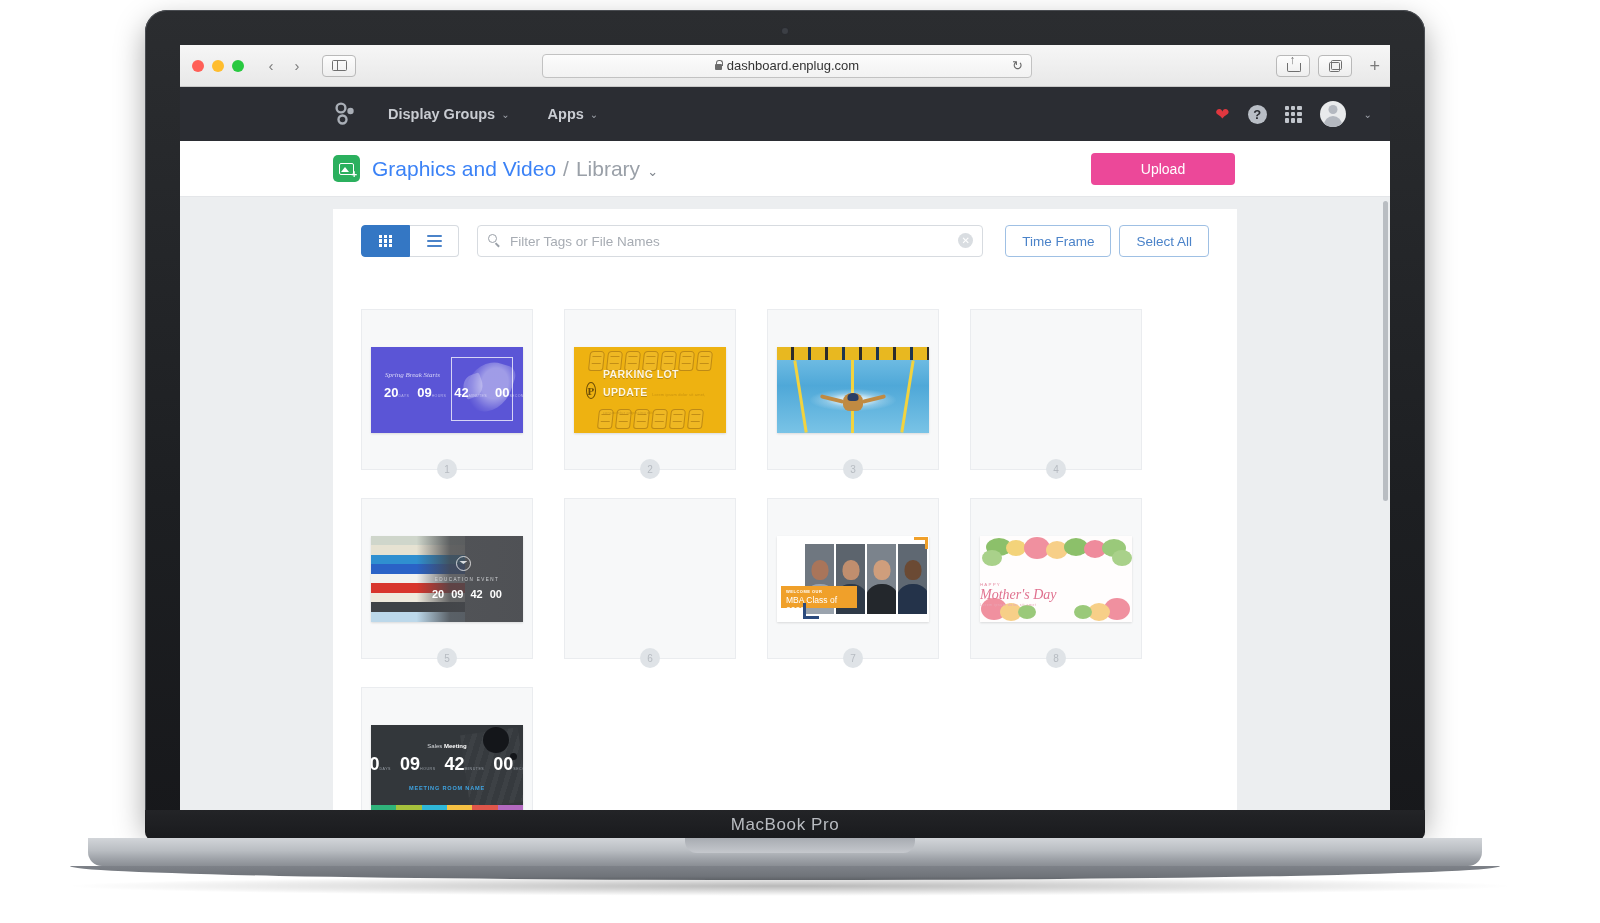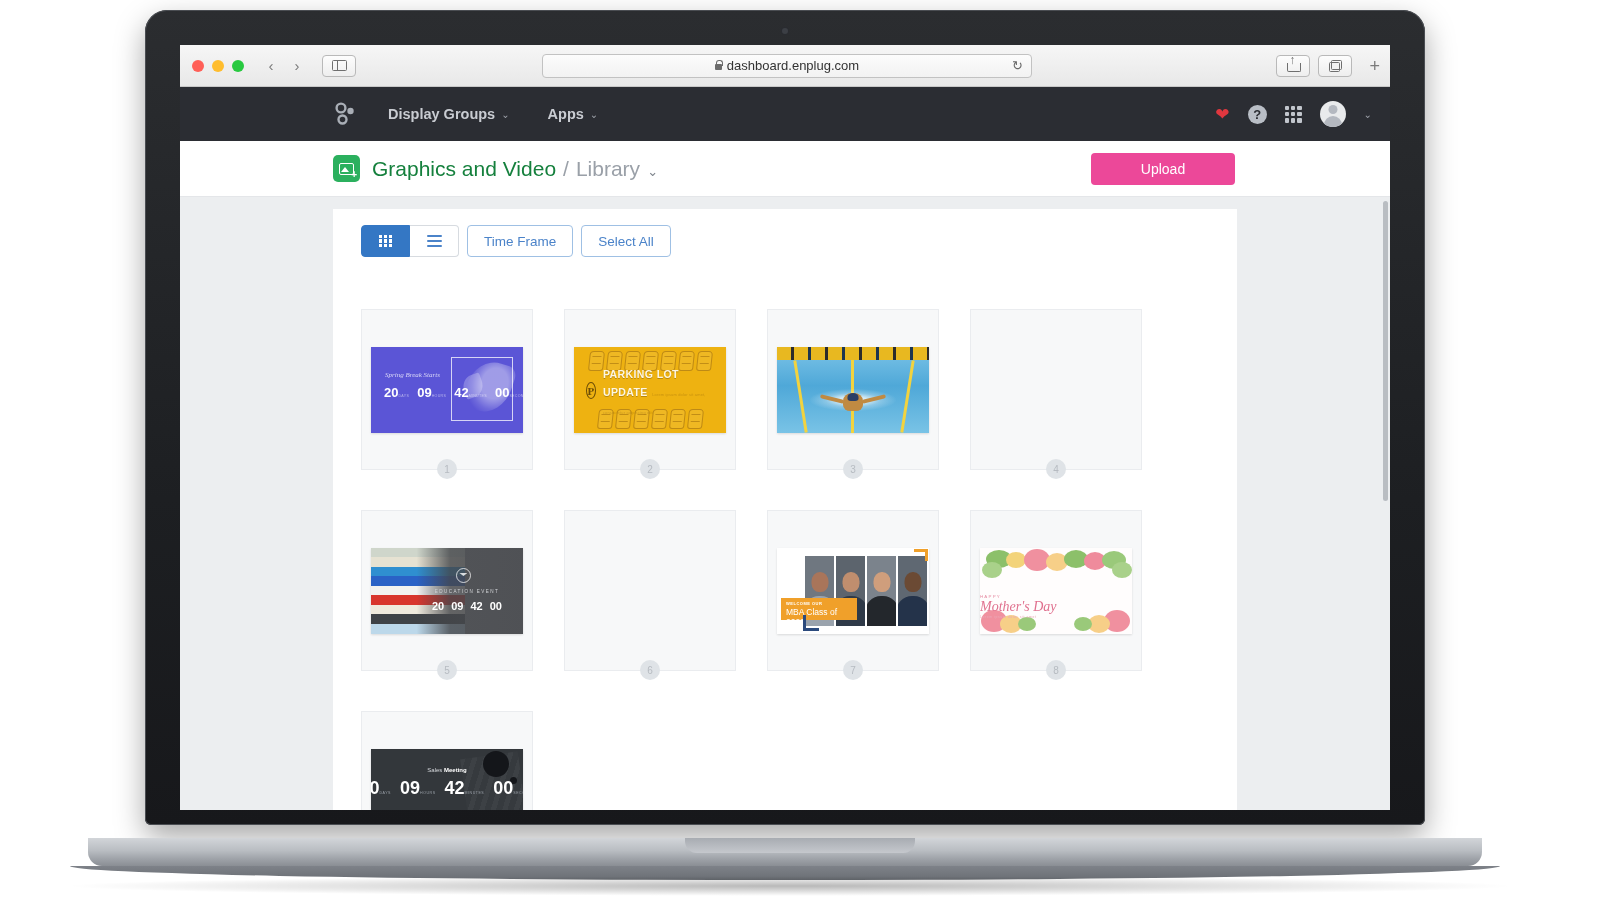--- a/index.html
+++ b/index.html
@@ -202,21 +202,21 @@
     border-right: 4px solid transparent; border-bottom: 5px solid #fff;
   }
   .app-icon .plusbadge {
     position: absolute; right: 3px; bottom: 2px;
     color: #fff; font-size: 10px; font-weight: bold; line-height: 1;
   }
   .breadcrumb {
     position: absolute; left: 192px; display: flex; align-items: baseline; gap: 7px;
     font-size: 21px;
   }
-  .bc-main { color: #15803d; }
+  .bc-main { color: #3b82f6; }
   .bc-sep { color: #9aa0a8; }
   .bc-sub { color: #9aa0a8; }
   .bc-caret { color: #7e848c; font-size: 13px; }
   .upload-btn {
     position: absolute; right: 155px;
     background: #ec4899; color: #fff; border: none; border-radius: 4px;
     width: 144px; height: 32px; font-size: 14px; cursor: pointer;
     font-family: "Liberation Sans", sans-serif;
   }
 
@@ -275,21 +275,21 @@
   }
   .tb-btn {
     height: 32px; padding: 0 16px; background: #fff; color: #4b83c9;
     border: 1px solid #9fc0e4; border-radius: 4px; font-size: 13.5px;
     cursor: pointer; margin-left: 8px; font-family: "Liberation Sans", sans-serif;
   }
 
   
   .grid {
     display: grid; grid-template-columns: repeat(4, 172px);
-    gap: 40px 31px; padding: 52px 28px 0 28px;
+    gap: 28px 31px; padding: 52px 28px 0 28px;
   }
   .card {
     width: 172px; height: 161px; background: #f7f8f9;
     border: 1px solid #eaecef; position: relative;
     display: flex; align-items: center; justify-content: center; cursor: pointer;
   }
   .thumb {
     width: 152px; height: 86px; overflow: hidden; position: relative;
     box-shadow: 0 1px 2px rgba(0,0,0,.12); background: #fff;
   }
@@ -677,20 +677,25 @@
             </div>
             <div class="vt last">
               <span class="lines">
                 <i></i>
                   <i></i>
                   <i></i>
               </span>
             </div>
           </div>
 
+          <div class="searchwrap">
+            <span class="search-icon"></span>
+            <input class="searchbox" type="text" placeholder="Filter Tags or File Names" style="">
+            <span class="clear-x">✕</span>
+          </div>
 
           <button class="tb-btn">Time Frame</button>
           <button class="tb-btn">Select All</button>
         </div>
 
         <div class="grid">
 
           <div class="card">
             <div class="thumb t1">
               <span class="cd-title">Spring Break Starts</span>
@@ -872,18 +877,21 @@
             </div>
 
           </div>
 
         </div>
       </div>
       <div class="scrollbar"></div>
     </div>
   </div>
 
+  <div class="bezel-bottom">
+    <span class="bezel-label">MacBook Pro</span>
+  </div>
   <div class="laptop-base"></div>
   <div class="laptop-notch"></div>
   <div class="laptop-foot"></div>
   <div class="shadow"></div>
 
 </div>
 
 </body></html>

